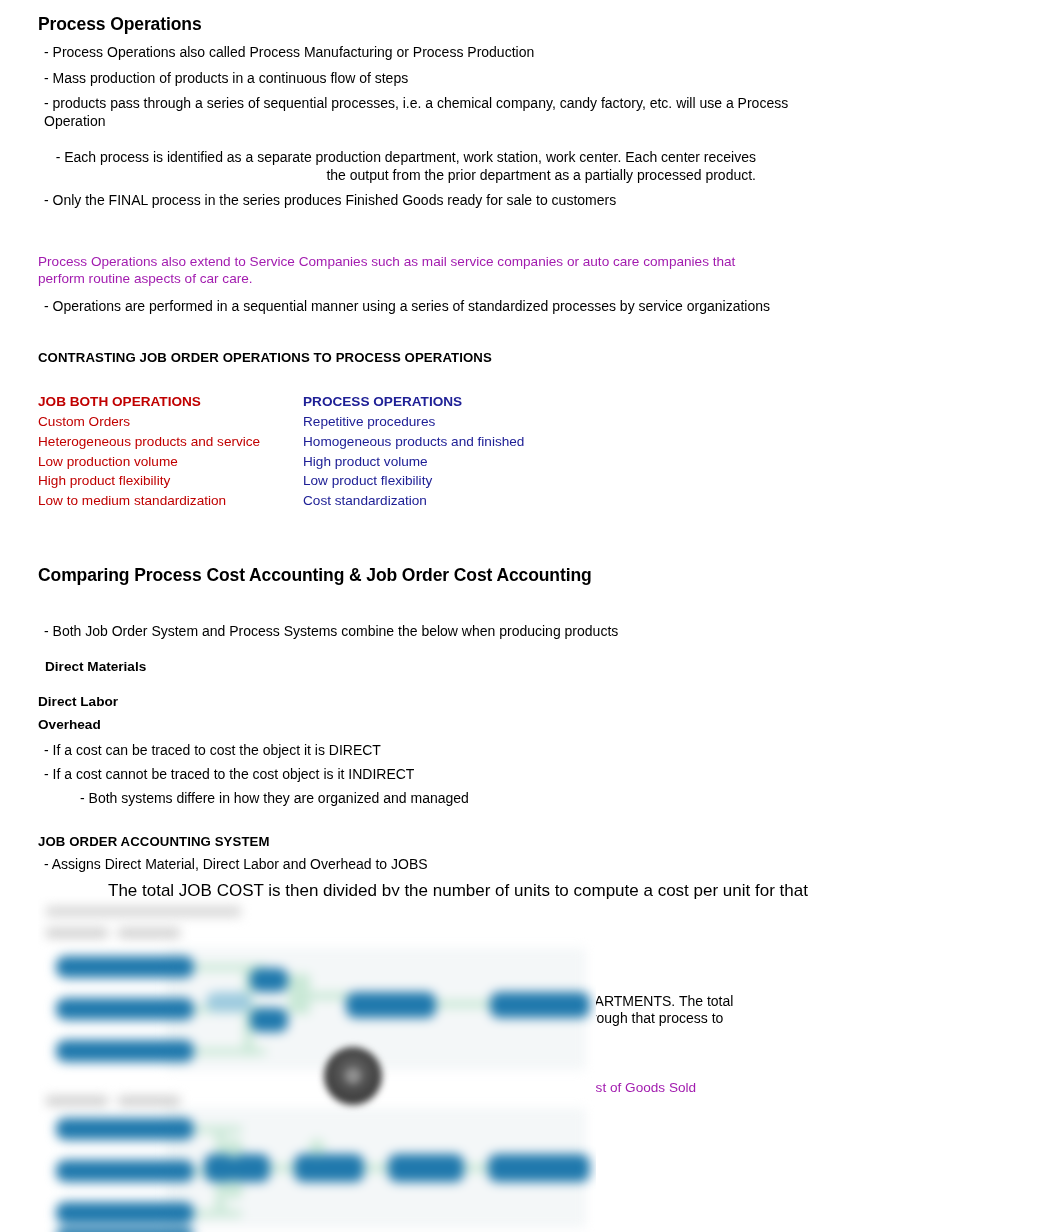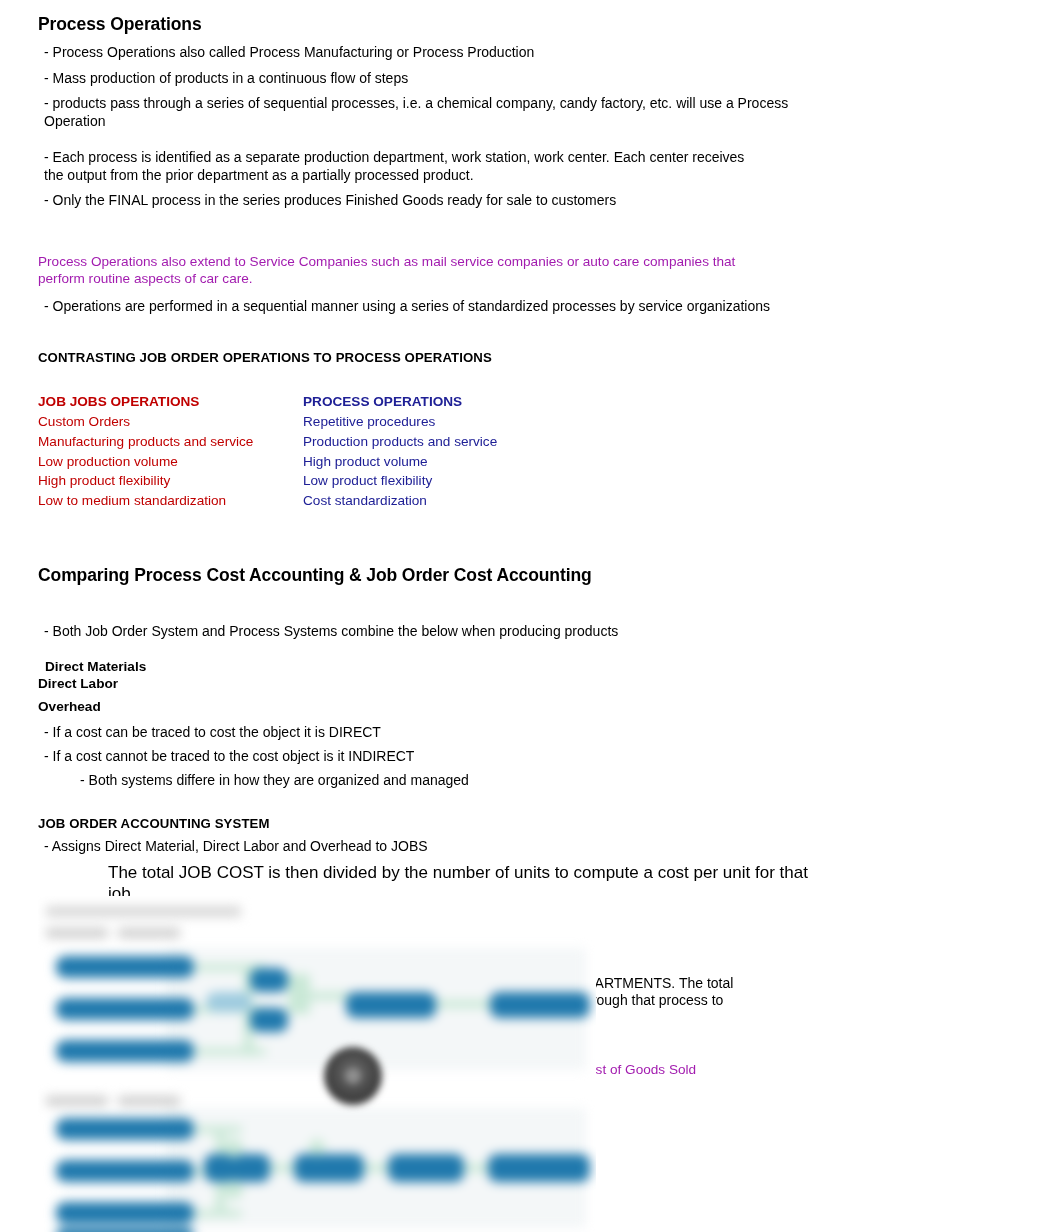--- a/index.html
+++ b/index.html
@@ -182,49 +182,49 @@
   <div class="doc">
 
     <h1 class="doc-title">Process Operations</h1>
 
     <p class="bullet">- Process Operations also called Process Manufacturing or Process Production</p>
     <p class="bullet">- Mass production of products in a continuous flow of steps</p>
     <p class="bullet">- products pass through a series of sequential processes, i.e. a chemical company, candy factory, etc. will use a Process Operation</p>
 
     <div class="spacer-sm"></div>
 
-    <p class="bullet" style="width:712px;">- Each process is identified as a separate production department, work station, work center. Each center receives the output from the prior department as a partially processed product.</p>
+    <p class="bullet" style="width:712px;text-align:right;">- Each process is identified as a separate production department, work station, work center. Each center receives the output from the prior department as a partially processed product.</p>
     <p class="bullet">- Only the FINAL process in the series produces Finished Goods ready for sale to customers</p>
 
     <div class="spacer-xl"></div>
 
     <p class="para" style="width:700px;">Process Operations also extend to Service Companies such as mail service companies or auto care companies that perform routine aspects of car care.</p>
 
     <div class="spacer-sm"></div>
 
     <p class="bullet">- Operations are performed in a sequential manner using a series of standardized processes by service organizations</p>
 
     <div class="spacer-lg"></div>
 
     <p class="heading-caps">CONTRASTING JOB ORDER OPERATIONS TO PROCESS OPERATIONS</p>
 
     <div class="spacer-lg"></div>
 
     <div class="compare">
       <div class="compare-row header">
-        <div class="compare-col col-left" style="color: rgb(192, 0, 0);">JOB JOBS OPERATIONS</div>
+        <div class="compare-col col-left" style="color: rgb(192, 0, 0);">JOB BOTH OPERATIONS</div>
         <div class="compare-col col-right" style="color: rgb(31, 32, 150);">PROCESS OPERATIONS</div>
       </div>
       <div class="compare-row">
         <div class="compare-col col-left" style="color: rgb(192, 0, 0);">Custom Orders</div>
         <div class="compare-col col-right" style="color: rgb(31, 32, 150);">Repetitive procedures</div>
       </div>
       <div class="compare-row">
-        <div class="compare-col col-left" style="color: rgb(192, 0, 0);">Manufacturing products and service</div>
-        <div class="compare-col col-right" style="color: rgb(31, 32, 150);">Production products and service</div>
+        <div class="compare-col col-left" style="color: rgb(192, 0, 0);">Heterogeneous products and service</div>
+        <div class="compare-col col-right" style="color: rgb(31, 32, 150);">Homogeneous products and finished</div>
       </div>
       <div class="compare-row">
         <div class="compare-col col-left" style="color: rgb(192, 0, 0);">Low production volume</div>
         <div class="compare-col col-right" style="color: rgb(31, 32, 150);">High product volume</div>
       </div>
       <div class="compare-row">
         <div class="compare-col col-left" style="color: rgb(192, 0, 0);">High product flexibility</div>
         <div class="compare-col col-right" style="color: rgb(31, 32, 150);">Low product flexibility</div>
       </div>
       <div class="compare-row">
@@ -235,21 +235,21 @@
 
     <div class="spacer-xl"></div>
     <div class="spacer-md"></div>
 
     <h2 class="section-title">Comparing Process Cost Accounting &amp; Job Order Cost Accounting</h2>
 
     <div class="spacer-xl"></div>
 
     <p class="bullet" style="margin-bottom:19px;">- Both Job Order System and Process Systems combine the below when producing products</p>
 
-    <p class="bold-line" style="margin-bottom:0;padding-left:7px;">Direct Materials</p>
+    <p class="bold-line" style="margin-bottom:18px;padding-left:7px;">Direct Materials</p>
     <p class="bold-line" style="margin-bottom:6px;">Direct Labor</p>
     <p class="bold-line" style="margin-bottom:8px;">Overhead</p>
 
     <p class="bullet" style="margin-bottom:6px;">- If a cost can be traced to cost the object it is DIRECT</p>
     <p class="bullet" style="margin-bottom:6px;">- If a cost cannot be traced to the cost object is it INDIRECT</p>
     <p class="bullet" style="margin-bottom:0;margin-left:36px;">- Both systems differe in how they are organized and managed</p>
 
     <div class="spacer-lg"></div>
 
     <p class="heading-caps" style="margin-bottom:6px;">JOB ORDER ACCOUNTING SYSTEM</p>

